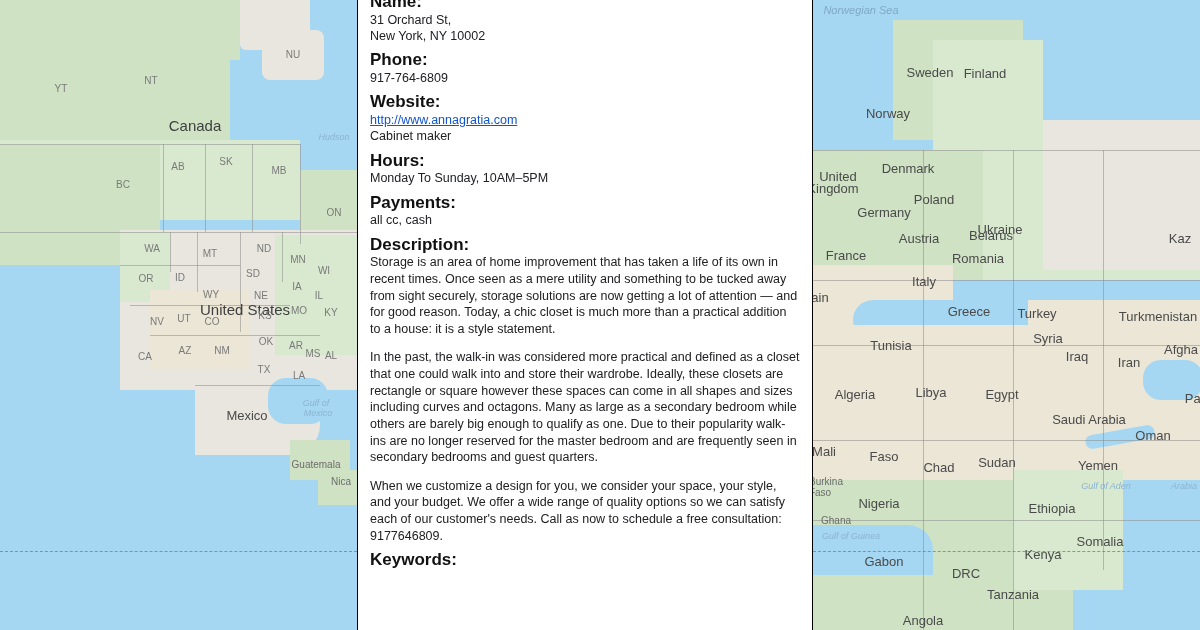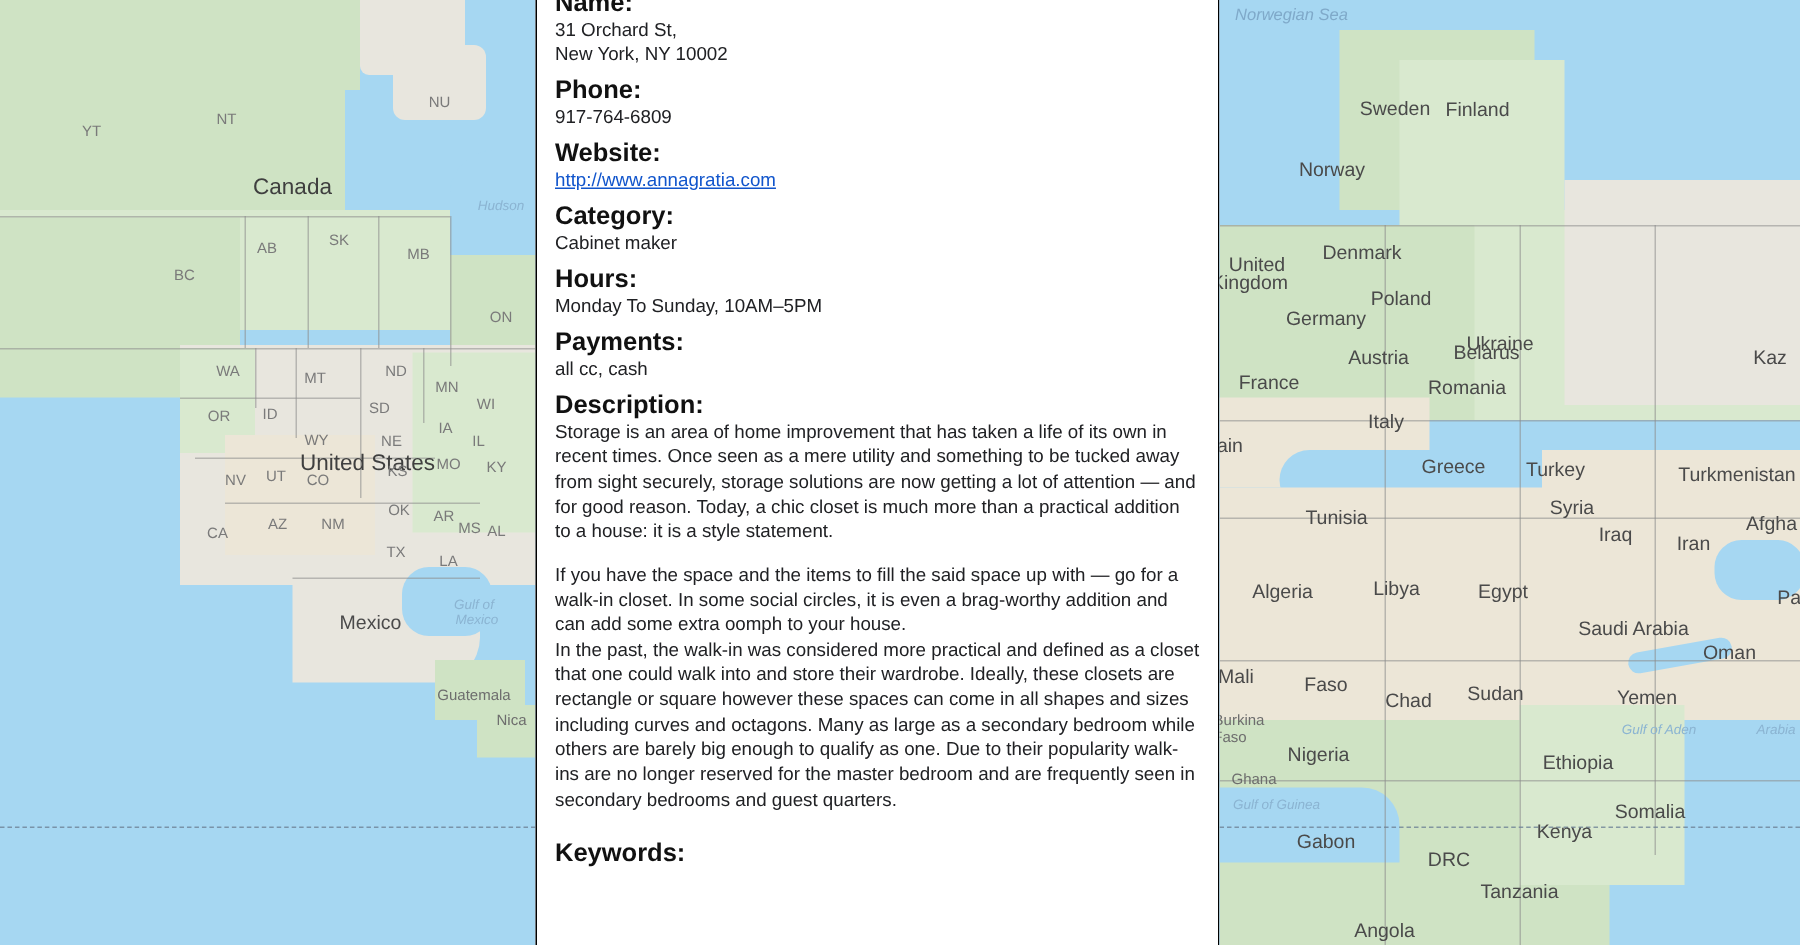--- a/index.html
+++ b/index.html
@@ -163,21 +163,21 @@
     <div class="border-line" style="left:195px;top:385px;width:125px;height:1px;"></div>
     <div class="dashed-h" style="left:0;top:551px;width:357px;"></div>
   <div class="map-label lbl-country-lg" style="left: 195px; top: 125px;">Canada</div>
       <div class="map-label lbl-country-lg" style="left: 245px; top: 309px;">United States</div>
       <div class="map-label lbl-country" style="left: 247px; top: 415px;">Mexico</div>
       <div class="map-label lbl-sm" style="left: 316px; top: 464px;">Guatemala</div>
       <div class="map-label lbl-sm" style="left: 341px; top: 481px;">Nica</div>
       <div class="map-label lbl-water-sm" style="left: 334px; top: 137px;">Hudson</div>
       <div class="map-label lbl-water-sm" style="left: 316px; top: 403px;">Gulf of</div>
       <div class="map-label lbl-water-sm" style="left: 318px; top: 413px;">Mexico</div>
-      <div class="map-label lbl-state" style="left: 293px; top: 69px;">NU</div>
+      <div class="map-label lbl-state" style="left: 293px; top: 54px;">NU</div>
       <div class="map-label lbl-state" style="left: 61px; top: 88px;">YT</div>
       <div class="map-label lbl-state" style="left: 151px; top: 80px;">NT</div>
       <div class="map-label lbl-state" style="left: 123px; top: 184px;">BC</div>
       <div class="map-label lbl-state" style="left: 178px; top: 166px;">AB</div>
       <div class="map-label lbl-state" style="left: 226px; top: 161px;">SK</div>
       <div class="map-label lbl-state" style="left: 279px; top: 170px;">MB</div>
       <div class="map-label lbl-state" style="left: 334px; top: 212px; text-align: center;">ON</div>
       <div class="map-label lbl-state" style="left: 152px; top: 248px;">WA</div>
       <div class="map-label lbl-state" style="left: 210px; top: 253px;">MT</div>
       <div class="map-label lbl-state" style="left: 264px; top: 248px;">ND</div>
@@ -212,35 +212,34 @@
       <div class="fld-title">Name:</div>
       <div class="fld-val addr-line">31 Orchard St,</div>
       <div class="fld-val addr-line">New York, NY 10002</div>
 
       <div class="fld-title">Phone:</div>
       <div class="fld-val">917-764-6809</div>
 
       <div class="fld-title">Website:</div>
       <div class="fld-val"><a class="link" href="#">http://www.annagratia.com</a></div>
 
-      <div class="fld-title">Category:</div>
       <div class="fld-val">Cabinet maker</div>
 
       <div class="fld-title">Hours:</div>
       <div class="fld-val">Monday To Sunday, 10AM–5PM</div>
 
       <div class="fld-title">Payments:</div>
       <div class="fld-val">all cc, cash</div>
 
       <div class="fld-title">Description:</div>
       <p class="para">Storage is an area of home improvement that has taken a life of its own in recent times. Once seen as a mere utility and something to be tucked away from sight securely, storage solutions are now getting a lot of attention — and for good reason. Today, a chic closet is much more than a practical addition to a house: it is a style statement.</p>
       <div class="spacer"></div>
-      <p class="para">If you have the space and the items to fill the said space up with — go for a walk-in closet. In some social circles, it is even a brag-worthy addition and can add some extra oomph to your house.</p>
       <p class="para">In the past, the walk-in was considered more practical and defined as a closet that one could walk into and store their wardrobe. Ideally, these closets are rectangle or square however these spaces can come in all shapes and sizes including curves and octagons. Many as large as a secondary bedroom while others are barely big enough to qualify as one. Due to their popularity walk-ins are no longer reserved for the master bedroom and are frequently seen in secondary bedrooms and guest quarters.</p>
       <div class="spacer"></div>
+      <p class="para">When we customize a design for you, we consider your space, your style, and your budget. We offer a wide range of quality options so we can satisfy each of our customer's needs. Call as now to schedule a free consultation: 9177646809.</p>
 
       <div class="fld-title">Keywords:</div>
 
     </div>
   </div>
 
   <div class="map-panel" id="map-right">
     <div class="map-water"></div>
 
     <div class="green" style="left:80px;top:20px;width:130px;height:120px;"></div>

